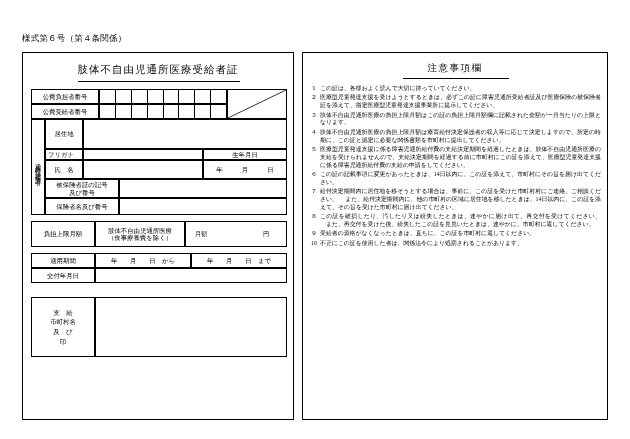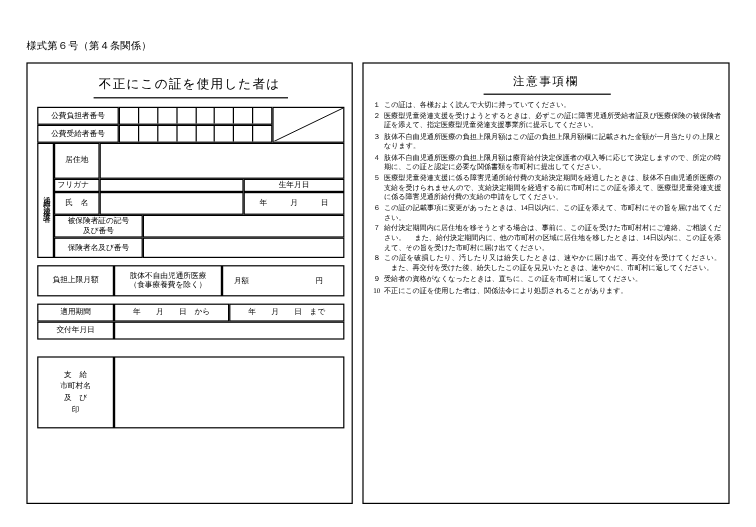--- a/index.html
+++ b/index.html
@@ -164,21 +164,21 @@
 </style>
 </head>
 <body>
 
 <div class="page">
 
   <div class="form-number">様式第６号（第４条関係）</div>
 
   <div class="panel" id="left-panel">
 
-    <div class="cert-title">不正にこの証を使用した者は</div>
+    <div class="cert-title">肢体不自由児通所医療受給者証</div>
     <div class="title-rule"></div>
 
     <div class="cell" style="left:8px; top:36px; width:68px; height:15px;">公費負担者番号</div>
     <div class="segbox" style="left:76px; top:36px; width:128px; height:15px;">
       <div></div>
         <div></div>
         <div></div>
         <div></div>
         <div></div>
         <div></div>

